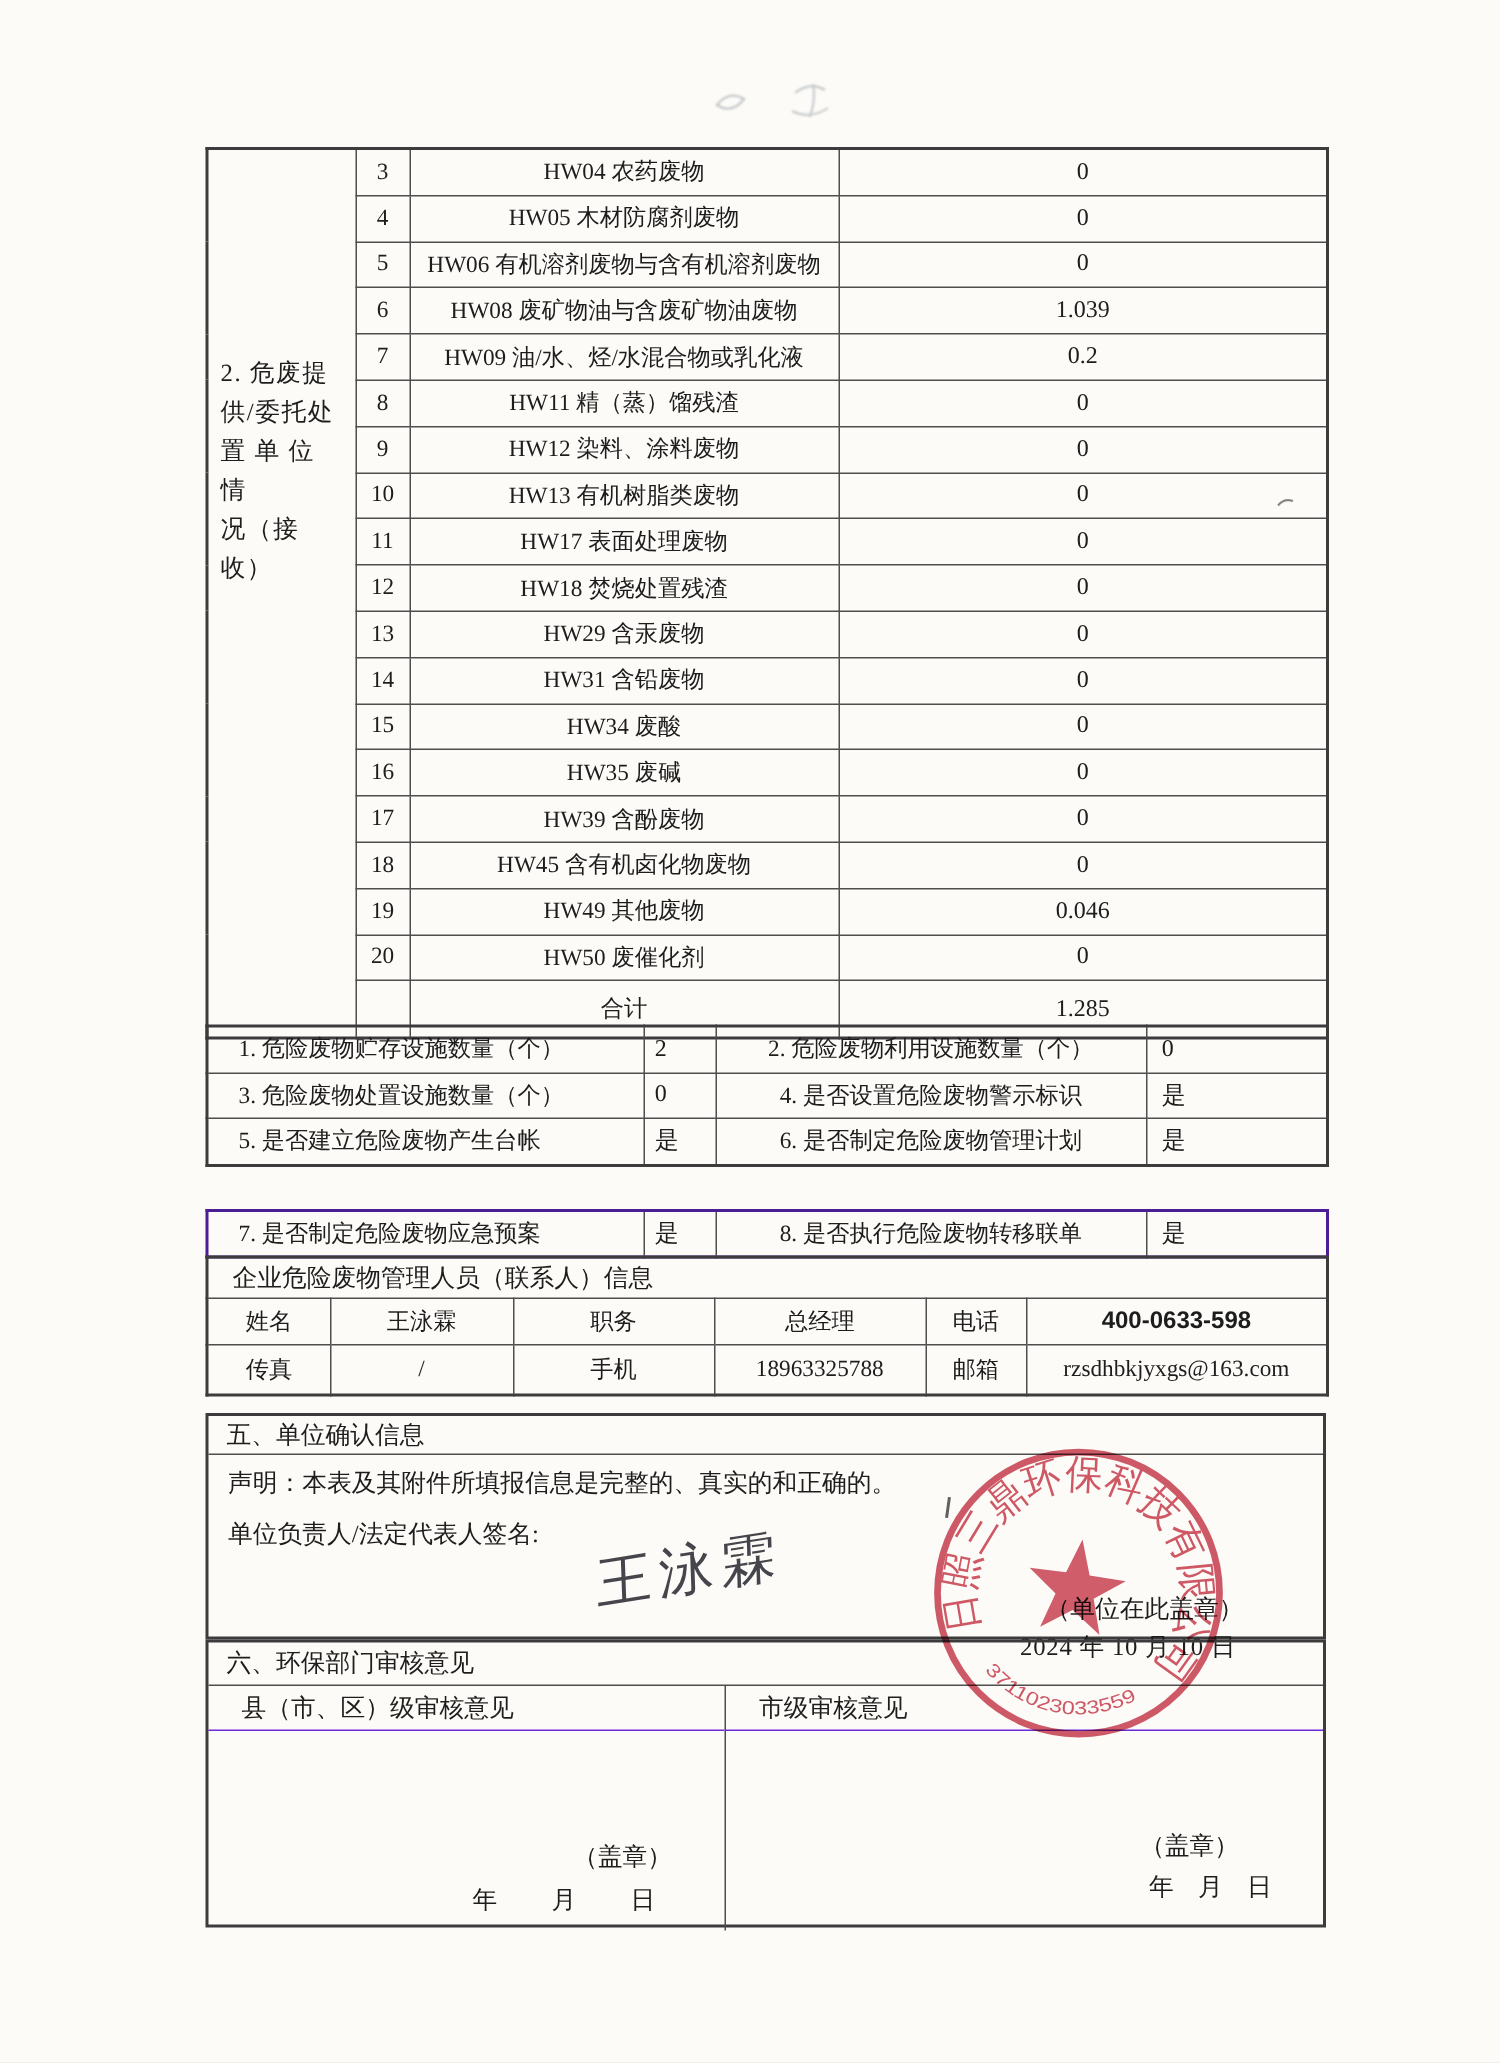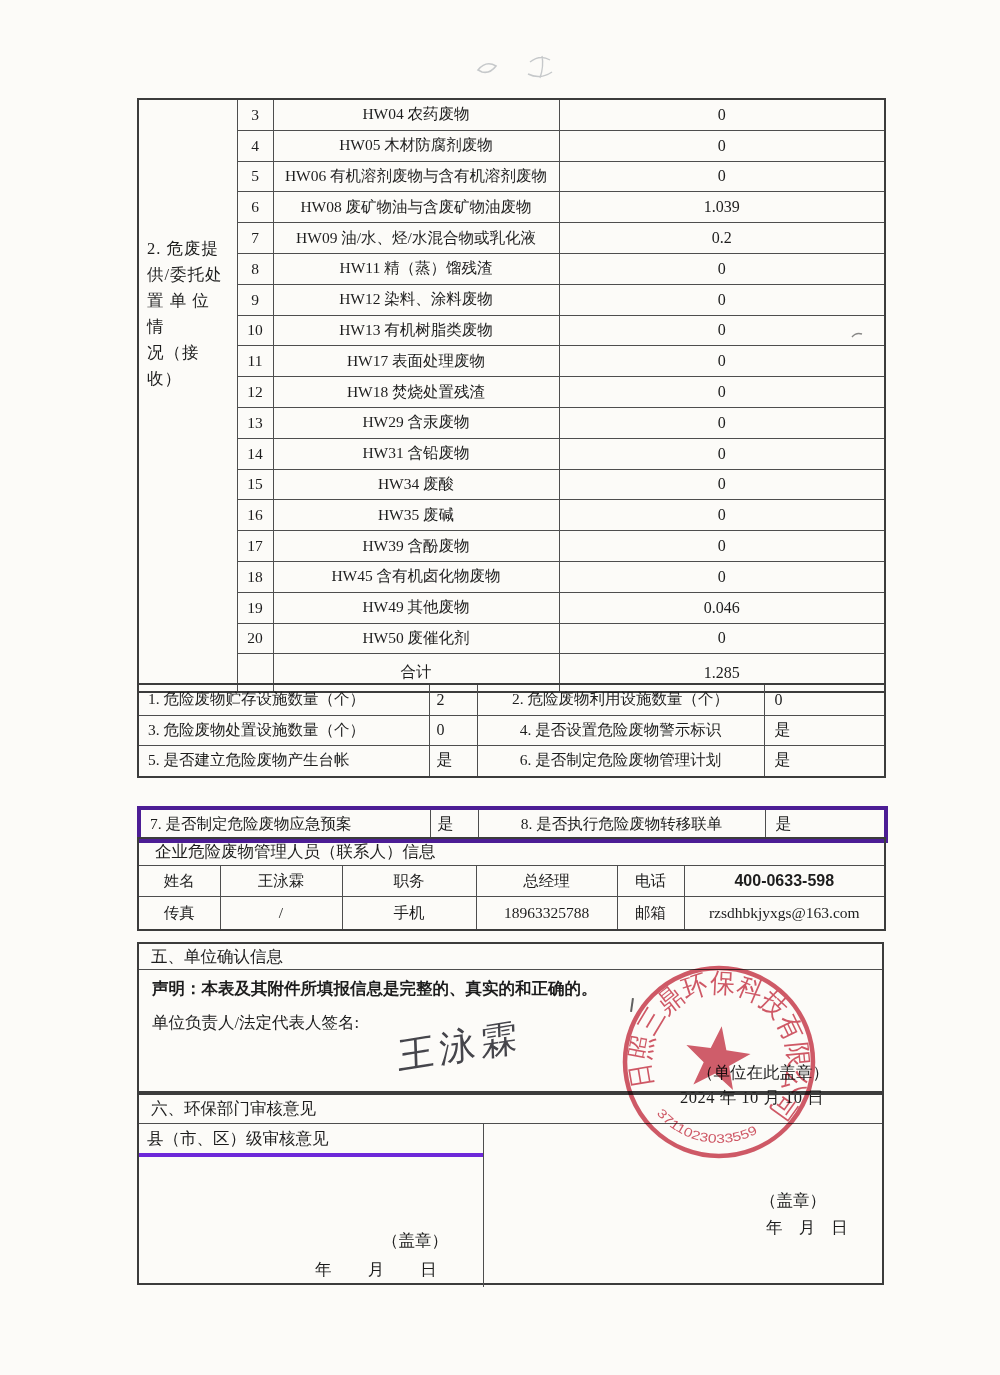--- a/index.html
+++ b/index.html
@@ -17,58 +17,58 @@
   .tA td.nm{font-size:15.5px;}
   .tA td.vl{font-size:16px;}
   .tA td.lblCell{
     vertical-align:top;text-align:left;padding:136px 6px 0 8px;
     font-size:16.5px;line-height:26px;white-space:pre-line;letter-spacing:1px;
   }
   .tA tr.totalRow td{height:37px;}
   .tB{left:137px;top:683px;border:2px solid #3c3c3c;}
   .tB td,.t78 td{height:29.5px;}
   .tB td.hdr{height:24px;text-align:left;padding-left:12px;font-size:16.5px;}
-  .q1{text-align:left;padding-left:9px;}
+  .q1{text-align:left;padding-left:20px;}
   .av{text-align:left;padding-left:7px;font-size:16px;}
   .q2{text-align:center;}
   .a2{text-align:left;padding-left:10px;font-size:16px;}
-  .t78{left:137px;top:806px;border:4px solid #4c1d95;}
+  .t78{left:137px;top:806px;border:2px solid #4c1d95;}
   .t78 td{height:29px;}
   .tCc{left:137px;top:837px;border:2px solid #3c3c3c;}
   .tCc td{text-align:center;}
   .tCc td.hdr{height:26px;text-align:left;padding-left:16px;font-size:16.5px;}
   .tCc tr.r1 td{height:30px;}
   .tCc tr.r2 td{height:32px;}
   .phoneVal{font-family:"Liberation Sans","DejaVu Sans",sans-serif;font-weight:bold;font-size:16px;}
   .emailVal{font-size:15.5px;margin-top:36px;}
   .blockD{
     position:absolute;left:137px;top:942px;width:747px;height:151px;
     border:2px solid #3c3c3c;box-sizing:border-box;
   }
   .d-hdr{height:25px;line-height:25px;border-bottom:1px solid #4e4e4e;padding-left:12px;font-size:16.5px;}
   .d-body{position:relative;height:122px;}
-  .decl{position:absolute;left:13px;top:8px;font-size:16.5px;font-weight:bold;}
+  .decl{position:absolute;left:13px;top:8px;font-size:16.5px;}
   .signLabel{position:absolute;left:13px;top:42px;font-size:16.5px;}
   .signature{
     position:absolute;left:258px;top:52px;font-size:37px;color:#2c2c34;
     transform:rotate(-9deg) skewX(-7deg);letter-spacing:5px;opacity:.88;
   }
   .penMark{position:absolute;left:492px;top:28px;width:2px;height:14px;background:#3a3a3a;transform:rotate(8deg);opacity:.8;}
   .sealNote{position:absolute;left:558px;top:92px;font-size:16.5px;}
   .sealDate{position:absolute;left:541px;top:117px;font-size:16.5px;letter-spacing:.5px;}
   .blockE{
     position:absolute;left:137px;top:1093px;width:747px;height:192px;
     border:2px solid #3c3c3c;box-sizing:border-box;
   }
   .e-hdr{height:28px;line-height:28px;border-bottom:1px solid #4e4e4e;padding-left:12px;font-size:16.5px;}
   .e-cols{display:flex;height:163px;}
   .e-col{box-sizing:border-box;}
   .e-col.left{width:345px;border-right:1px solid #4e4e4e;}
   .e-col.right{flex:1;}
-  .col-hdr{height:29px;line-height:29px;border-bottom:4px solid #6d28d9;padding-left:8px;font-size:16.5px;}
+  .col-hdr{height:29px;line-height:29px;border-bottom:1px solid #6d28d9;padding-left:22px;font-size:16.5px;}
   .col-body{position:relative;height:133px;font-size:16.5px;}
   .stampHintL{position:absolute;left:243px;top:73px;}
   .ymdL{position:absolute;left:176px;top:102px;word-spacing:32px;}
   .stampHintR{position:absolute;left:276px;top:66px;}
   .ymdR{position:absolute;left:282px;top:93px;word-spacing:12px;}
   .stamp{
     position:absolute;left:603px;top:951px;width:232px;height:232px;
     mix-blend-mode:multiply;opacity:.9;z-index:5;pointer-events:none;
   }
   .smudge{position:absolute;left:468px;top:42px;width:130px;height:50px;opacity:.55;filter:blur(.6px);}
@@ -291,20 +291,21 @@
     <div class="e-hdr">六、环保部门审核意见</div>
     <div class="e-cols">
       <div class="e-col left">
         <div class="col-hdr">县（市、区）级审核意见</div>
         <div class="col-body">
           <span class="stampHintL">（盖章）</span>
           <span class="ymdL">年 月 日</span>
         </div>
       </div>
       <div class="e-col right">
+        <div class="col-hdr">市级审核意见</div>
         <div class="col-body">
           <span class="stampHintR">（盖章）</span>
           <span class="ymdR">年 月 日</span>
         </div>
       </div>
     </div>
   </div>
 
   <svg class="stamp" viewBox="0 0 232 232">
     <defs>

